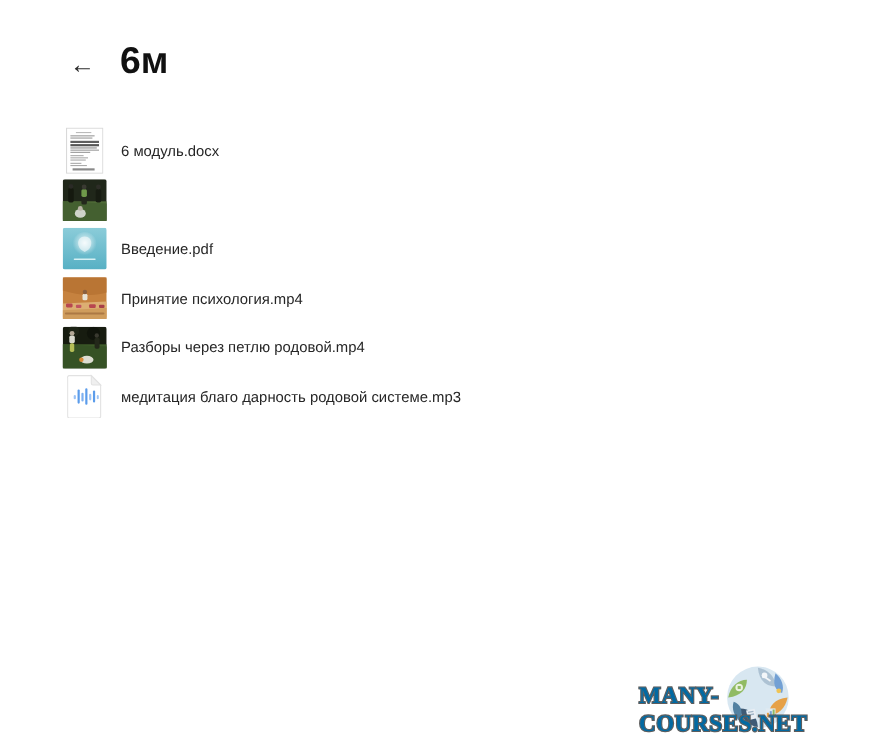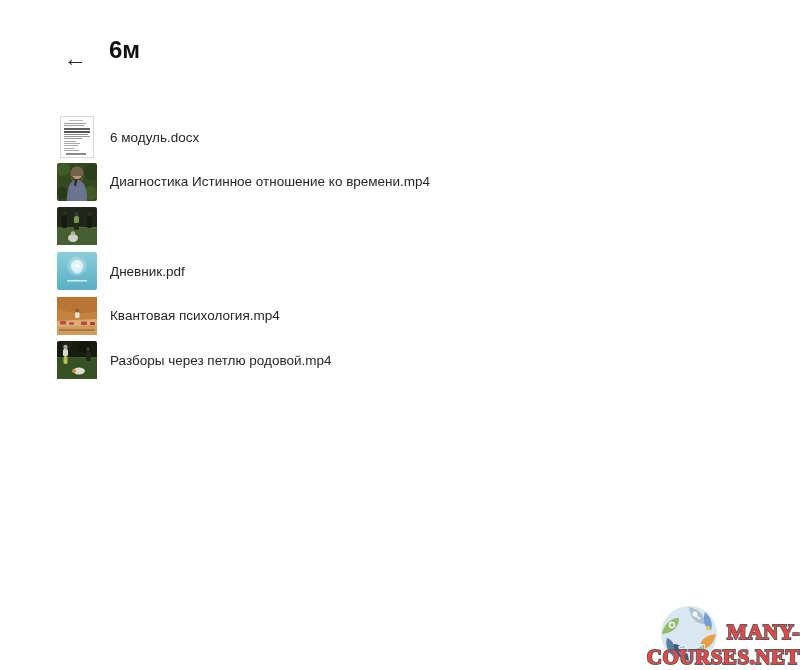--- a/index.html
+++ b/index.html
@@ -1,33 +1,33 @@
 <!DOCTYPE html>
 <html><head>
 <meta charset="utf-8">
 <style>
   html,body{margin:0;padding:0;}
   body{width:800px;height:670px;background:#ffffff;font-family:"Liberation Sans",sans-serif;position:relative;overflow:hidden;}
   .screen{position:absolute;inset:0;background:#fff;}
 
   
   .back-btn{position:absolute;left:62px;top:45px;width:26px;height:26px;border:none;background:transparent;font-size:23px;line-height:26px;color:#2b2b2b;cursor:pointer;padding:0;text-align:center;}
-  .page-title{position:absolute;left:109px;top:36px;font-size:24px;font-weight:700;color:#111;letter-spacing:0;}
+  .page-title{position:absolute;left:109px;top:36px;font-size:34px;font-weight:700;color:#111;letter-spacing:0;}
 
   
   .file-list{position:absolute;left:57px;top:115px;width:700px;}
   .file-row{height:44.6px;display:flex;align-items:center;cursor:pointer;}
   .thumb{width:40px;height:40px;flex:none;margin-right:13px;display:flex;align-items:center;justify-content:center;}
   .thumb svg{display:block;}
   .file-name{font-size:13.5px;color:#262626;white-space:nowrap;}
 
   
   .watermark{position:absolute;left:575px;top:602px;width:225px;height:68px;pointer-events:none;}
   .wm-logo{position:absolute;left:84px;top:2px;width:60px;height:60px;opacity:0.95;}
-  .wm-text{position:absolute;left:6px;top:18px;width:219px;text-align:right;font-family:"Liberation Serif",serif;font-weight:700;font-size:21px;letter-spacing:0.5px;color:#ef4444;-webkit-text-stroke:2px #5a5a5a;paint-order:stroke fill;text-shadow:0 0 1px #777;transform:scaleY(1.02);}
+  .wm-text{position:absolute;left:6px;top:18px;width:219px;text-align:left;font-family:"Liberation Serif",serif;font-weight:700;font-size:21px;letter-spacing:0.5px;color:#0369a1;-webkit-text-stroke:2px #5a5a5a;paint-order:stroke fill;text-shadow:0 0 1px #777;transform:scaleY(1.02);}
 </style>
 </head>
 <body>
 
 <div class="screen">
 
   <button class="back-btn">←</button>
   <div class="page-title">6м</div>
 
   <div class="file-list">
@@ -49,36 +49,20 @@
           <rect x="4" y="29" width="14" height="1" fill="#aaa"></rect>
           <rect x="4" y="32" width="10" height="1" fill="#aaa"></rect>
           <rect x="4" y="34" width="15" height="1" fill="#aaa"></rect>
           <rect x="6" y="37" width="20" height="2" fill="#8a8a8a"></rect>
         </svg>
       </div>
       <span class="file-name">6 модуль.docx</span>
     </div>
 
 
-    <div class="file-row">
-      <div class="thumb">
-        <svg width="40" height="38" viewBox="0 0 40 38">
-          <rect width="40" height="38" rx="2" fill="#33491f"></rect>
-          <circle cx="6" cy="6" r="7" fill="#46622c" opacity="0.7"></circle>
-          <circle cx="35" cy="9" r="8" fill="#2a3c1a" opacity="0.8"></circle>
-          <circle cx="34" cy="30" r="7" fill="#49652e" opacity="0.6"></circle>
-          <circle cx="5" cy="30" r="6" fill="#273616" opacity="0.8"></circle>
-          <path d="M10 38 C10 24 13 17 20 17 C27 17 30 24 30 38 Z" fill="#6a7490"></path>
-          <circle cx="20" cy="11" r="5.2" fill="#bd9372"></circle>
-          <path d="M13.5 13 C13 6 16 3.5 20 3.5 C24 3.5 27 6 26.5 13 C26 17 24 19 23 19 L26 13 L14 13 L17 19 C16 19 14 17 13.5 13 Z" fill="#74624c"></path>
-          <rect x="17.5" y="16" width="2.4" height="7" rx="1" transform="rotate(12 18.7 19.5)" fill="#2c2c34"></rect>
-        </svg>
-      </div>
-      <span class="file-name">Диагностика Истинное отношение ко времени.mp4</span>
-    </div>
 
     <div class="file-row">
       <div class="thumb">
         <svg width="40" height="38" viewBox="0 0 40 38">
           <rect width="40" height="38" rx="2" fill="#20271a"></rect>
           <rect y="20" width="40" height="18" fill="#4f6b37"></rect>
           <path d="M0 20 L40 22 L40 38 L0 38 Z" fill="#446030"></path>
           <rect x="5" y="8" width="5" height="13" rx="1.5" fill="#15190f"></rect>
           <circle cx="7.5" cy="6.5" r="2.2" fill="#2a2a26"></circle>
           <rect x="17" y="9" width="5" height="7" rx="1.5" fill="#6f9a4a"></rect>
@@ -104,40 +88,40 @@
               <stop offset="0" stop-color="#ffffff" stop-opacity="0.85"></stop>
               <stop offset="1" stop-color="#ffffff" stop-opacity="0"></stop>
             </radialGradient>
           </defs>
           <rect width="40" height="38" rx="2" fill="url(#teal)"></rect>
           <circle cx="20" cy="15" r="11" fill="url(#glow)"></circle>
           <path d="M20 8 C16 8 14 11 14 14 C14 18 17 21 20 22 C23 21 26 18 26 14 C26 11 24 8 20 8 Z" fill="#ffffff" opacity="0.55"></path>
           <rect x="10" y="28" width="20" height="1.4" rx="0.7" fill="#eafafc" opacity="0.85"></rect>
         </svg>
       </div>
-      <span class="file-name">Дневник.pdf</span>
+      <span class="file-name">Введение.pdf</span>
     </div>
 
     <div class="file-row">
       <div class="thumb">
         <svg width="40" height="38" viewBox="0 0 40 38">
           <rect width="40" height="38" rx="2" fill="#c6823f"></rect>
           <path d="M0 0 L40 0 L40 14 C28 18 12 16 0 12 Z" fill="#b97534"></path>
           <path d="M0 24 L40 22 L40 38 L0 38 Z" fill="#dcae72"></path>
           <path d="M0 30 L40 28 L40 38 L0 38 Z" fill="#cf9c5c"></path>
           <rect x="18" y="15" width="4.5" height="6" rx="1.5" fill="#e8e3d6"></rect>
           <circle cx="20.2" cy="13.5" r="2" fill="#8a5f3e"></circle>
           <rect x="3" y="24" width="6" height="3.5" rx="1" fill="#b8474f"></rect>
           <rect x="12" y="25" width="5" height="3" rx="1" fill="#c05560"></rect>
           <rect x="24" y="24.5" width="6" height="3.5" rx="1" fill="#b8474f"></rect>
           <rect x="33" y="25" width="5" height="3" rx="1" fill="#a83f48"></rect>
           <rect x="2" y="32" width="36" height="2" rx="1" fill="#9c6a3a" opacity="0.7"></rect>
         </svg>
       </div>
-      <span class="file-name">Квантовая психология.mp4</span>
+      <span class="file-name">Принятие психология.mp4</span>
     </div>
 
     <div class="file-row">
       <div class="thumb">
         <svg width="40" height="38" viewBox="0 0 40 38">
           <rect width="40" height="38" rx="2" fill="#171c10"></rect>
           <rect y="16" width="40" height="22" fill="#3f5c2a"></rect>
           <path d="M0 16 L40 18 L40 38 L0 38 Z" fill="#365225"></path>
           <circle cx="28" cy="6" r="6" fill="#10140b"></circle>
           <circle cx="10" cy="4" r="5" fill="#1f2616" opacity="0.8"></circle>
@@ -146,20 +130,36 @@
           <circle cx="8.5" cy="6" r="2.2" fill="#b3a896"></circle>
           <rect x="29" y="10" width="4.5" height="10" rx="1.5" fill="#23281a"></rect>
           <circle cx="31" cy="8" r="2" fill="#39392f"></circle>
           <ellipse cx="22" cy="30" rx="6" ry="3.5" fill="#ddddd2"></ellipse>
           <circle cx="17" cy="30" r="2" fill="#d88b3a"></circle>
         </svg>
       </div>
       <span class="file-name">Разборы через петлю родовой.mp4</span>
     </div>
 
+    <div class="file-row">
+      <div class="thumb">
+        <svg width="32" height="40" viewBox="0 0 32 40">
+          <path d="M2 1.5 h20 l8.5 8.5 v28.5 a1.5 1.5 0 0 1 -1.5 1.5 h-27 a1.5 1.5 0 0 1 -1.5 -1.5 v-35 a1.5 1.5 0 0 1 1.5 -2 z" fill="#ffffff" stroke="#e2e2e2"></path>
+          <path d="M22 1.5 l8.5 8.5 h-7 a1.5 1.5 0 0 1 -1.5 -1.5 z" fill="#efefef" stroke="#e2e2e2"></path>
+          <rect x="6" y="19" width="2" height="4" rx="1" fill="#9cc3f5"></rect>
+          <rect x="9.5" y="14" width="2" height="13" rx="1" fill="#5b9ceb"></rect>
+          <rect x="13" y="17" width="2" height="8" rx="1" fill="#7db0f0"></rect>
+          <rect x="16.5" y="13" width="2" height="15" rx="1" fill="#5b9ceb"></rect>
+          <rect x="20" y="18" width="2" height="6" rx="1" fill="#9cc3f5"></rect>
+          <rect x="23.5" y="15" width="2" height="11" rx="1" fill="#5b9ceb"></rect>
+          <rect x="27" y="19" width="1.8" height="4" rx="0.9" fill="#9cc3f5"></rect>
+        </svg>
+      </div>
+      <span class="file-name">медитация благо дарность родовой системе.mp3</span>
+    </div>
 
   </div>
 
   <div class="watermark">
     <svg class="wm-logo" width="60" height="60" viewBox="0 0 60 60">
       <circle cx="30" cy="30" r="28" fill="#d6e6f1"></circle>
       <g>
         <path d="M30 3 C40 5 46 12 46 20 C38 20 31 15 30 3 Z" fill="#a9bfd1"></path>
         <path d="M57 30 C55 40 48 46 40 46 C40 38 45 31 57 30 Z" fill="#e59d3e"></path>
         <path d="M30 57 C20 55 14 48 14 40 C22 40 29 45 30 57 Z" fill="#35526e"></path>

